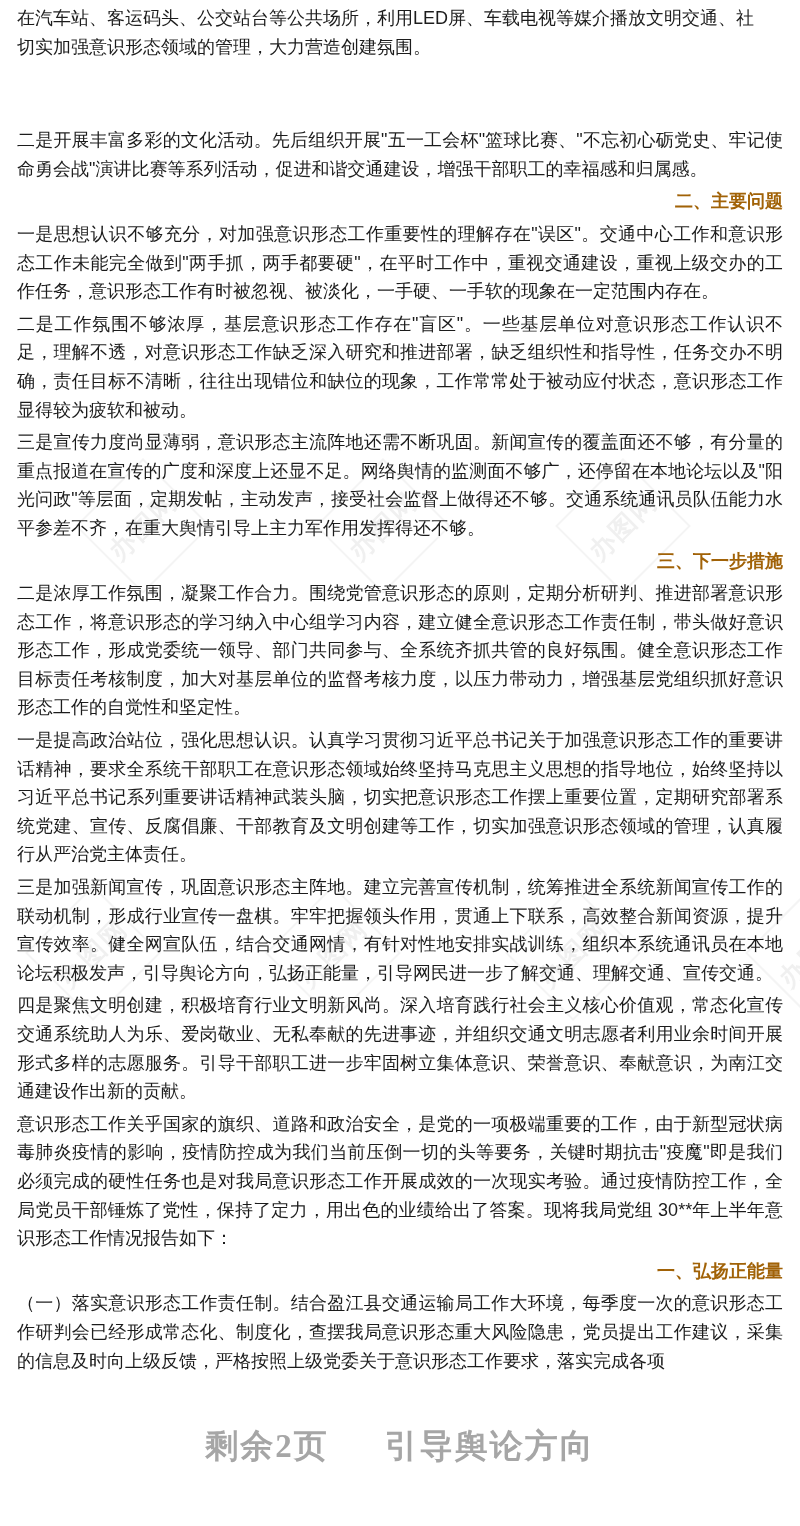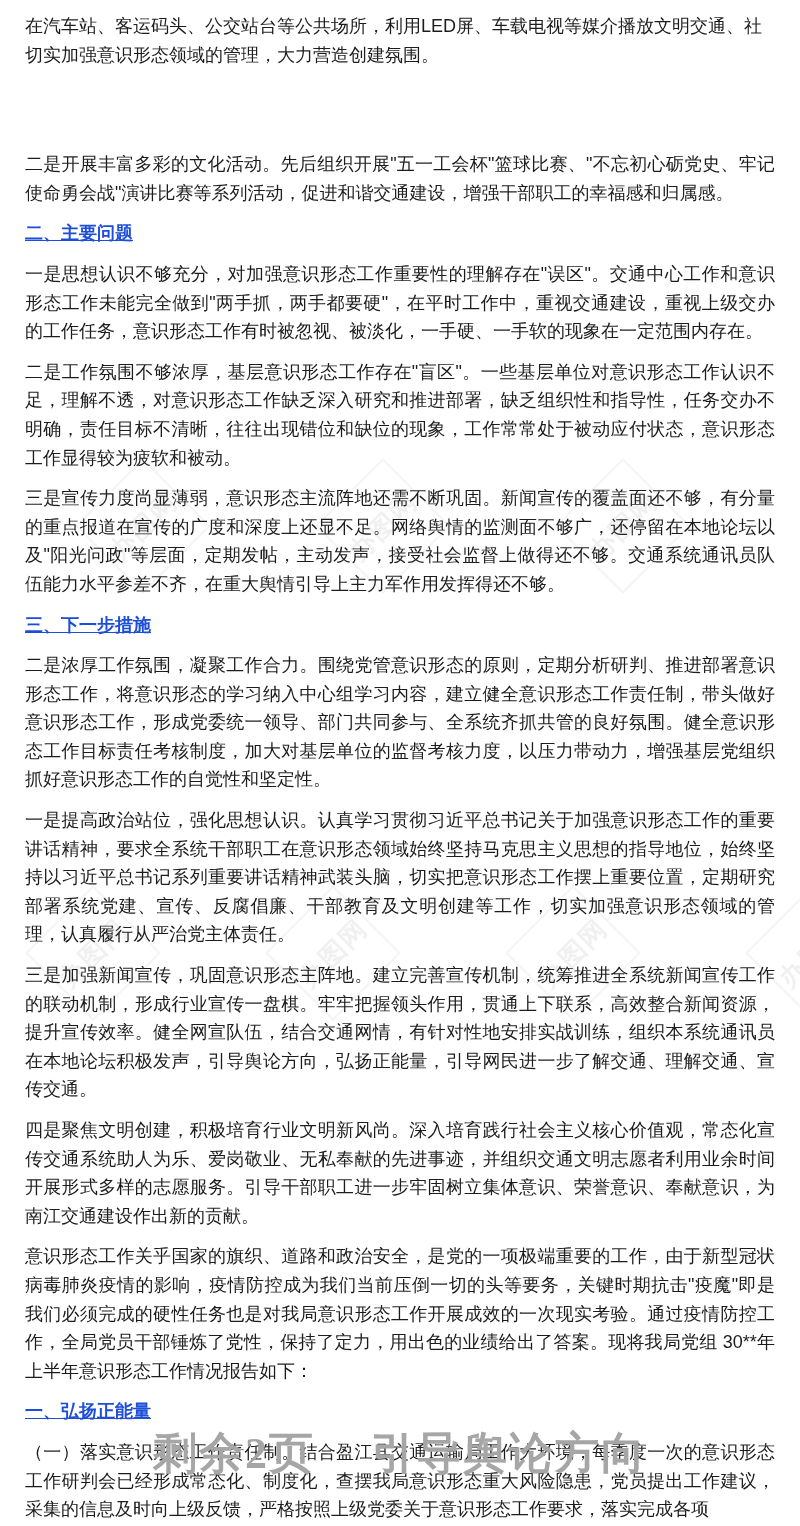--- a/index.html
+++ b/index.html
@@ -41,49 +41,48 @@
   .content {
     position: relative;
     z-index: 1;
     padding: 0 13px;
     color: #1c1c1c;
     font-size: 18px;
     line-height: 28.6px;
     text-align: justify;
   }
   .content p, .content h2 {
-    margin: 12px;
+    margin: 4px;
     padding: 0;
   }
   .clip-par { margin-top: -19px; }
   .clip-par .line { display: block; white-space: nowrap; overflow: hidden; }
   .spacer { height: 57px; }
   .content h2 {
     font-size: 18px;
     line-height: 28.6px;
     font-weight: bold;
-    color: #1d4ed8;
-    text-align: left;
-    text-decoration: underline;
+    color: #a16207;
+    text-align: right;
   }
   .lead {  }
   
   .footer-notice {
     position: absolute;
     left: 0;
     top: 1424px;
     width: 100%;
     z-index: 1;
     display: flex;
     justify-content: center;
     align-items: baseline;
     gap: 56px;
     font-family: "Liberation Serif", serif;
     font-weight: bold;
-    font-size: 44px;
+    font-size: 33px;
     color: #a6a6a6;
     letter-spacing: 2px;
   }
 </style>
 </head>
 <body>
 
 <div class="page">
 
   <div class="wm-layer">

